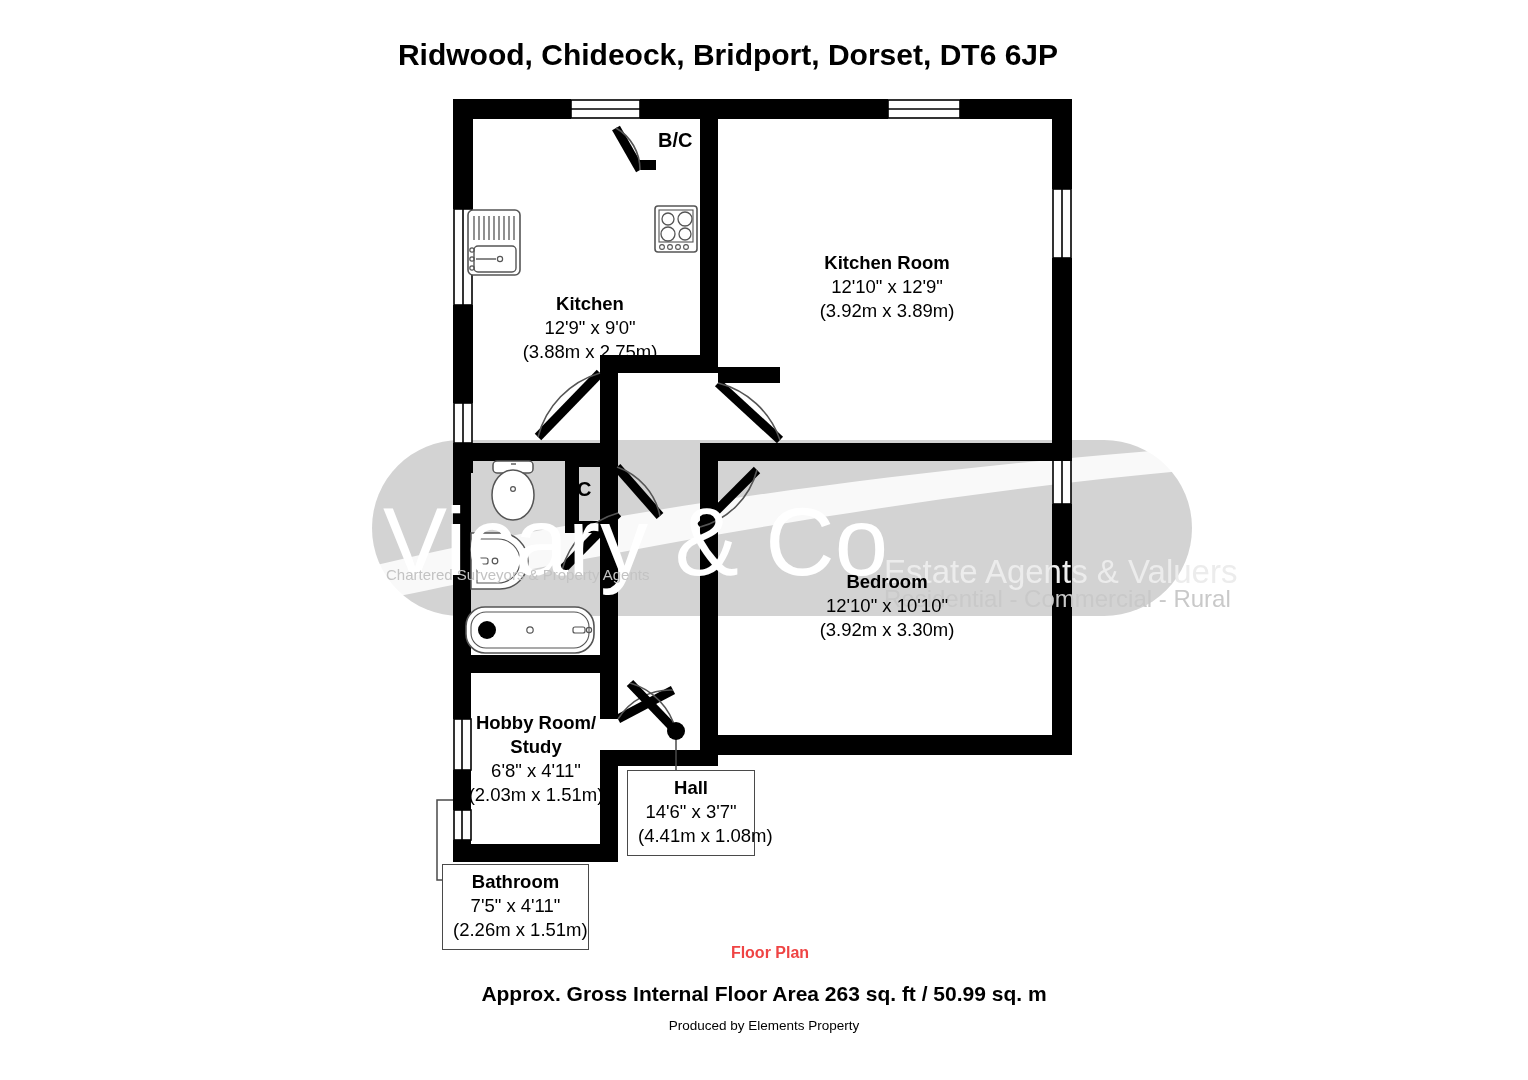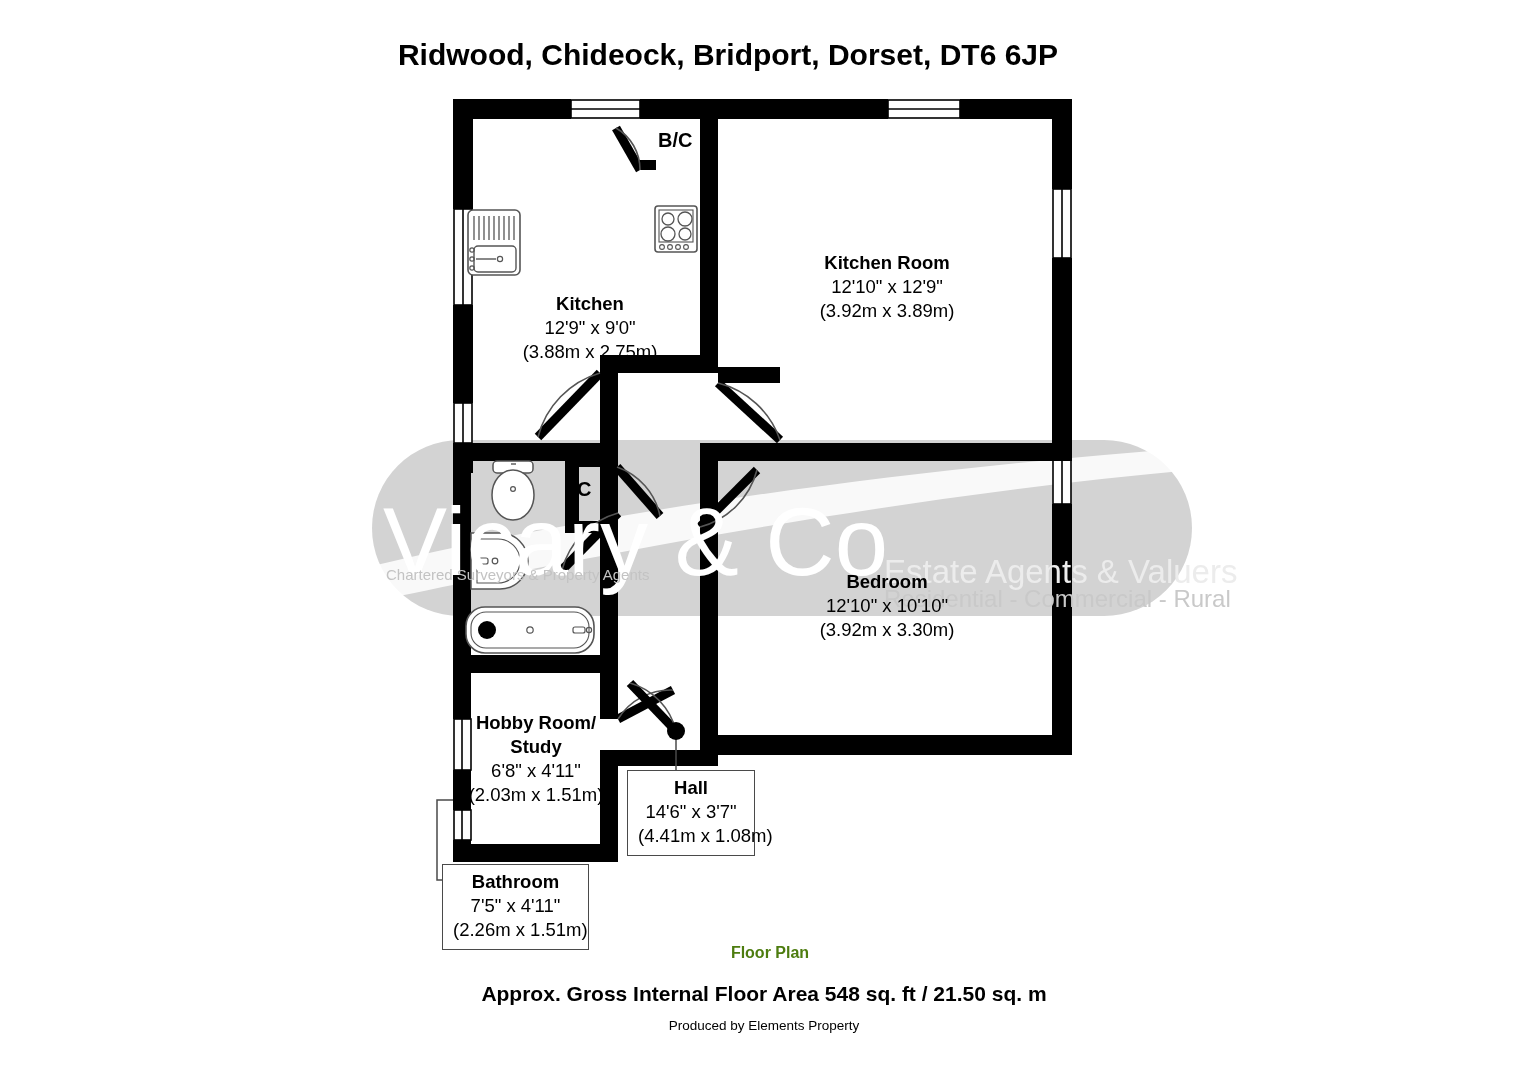--- a/index.html
+++ b/index.html
@@ -60,21 +60,21 @@
     color: #000000;
   }
   
   #footer-floorplan {
     position: absolute;
     left: 0; width: 1528px;
     top: 944px;
     text-align: center;
     font-size: 16px;
     font-weight: bold;
-    color: #4d7c0f;
+    color: #ef4444;
     padding-left: 12px;
   }
   #footer-area {
     position: absolute;
     left: 0; width: 1528px;
     top: 982px;
     text-align: center;
     font-size: 21px;
     font-weight: bold;
     color: #000000;
@@ -319,16 +319,16 @@
     <span class="rname">Bathroom</span>
     <span class="rdim">7'5" x 4'11"</span>
     <span class="rdim">(2.26m x 1.51m)</span>
   </div>
 
   <div class="tag-small" style="left:658px; top:129px;">B/C</div>
 
   <div class="tag-small" style="left:577px; top:478px;">C</div>
 
   <div id="footer-floorplan">Floor Plan</div>
-  <div id="footer-area">Approx. Gross Internal Floor Area 548 sq. ft / 21.50 sq. m</div>
+  <div id="footer-area">Approx. Gross Internal Floor Area 263 sq. ft / 50.99 sq. m</div>
   <div id="footer-producer">Produced by Elements Property</div>
 
 </div>
 
 </body></html>

